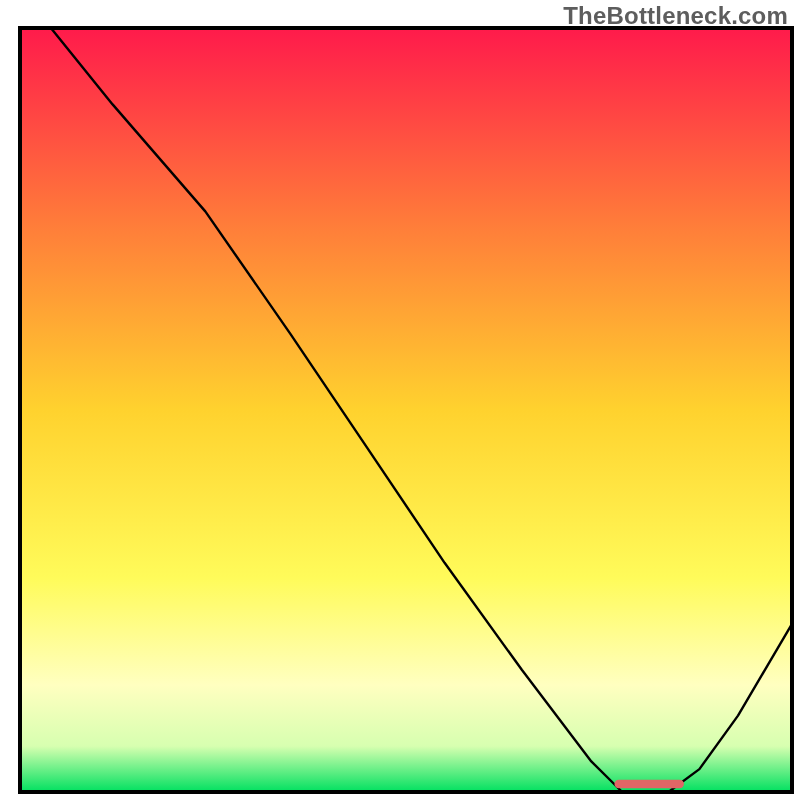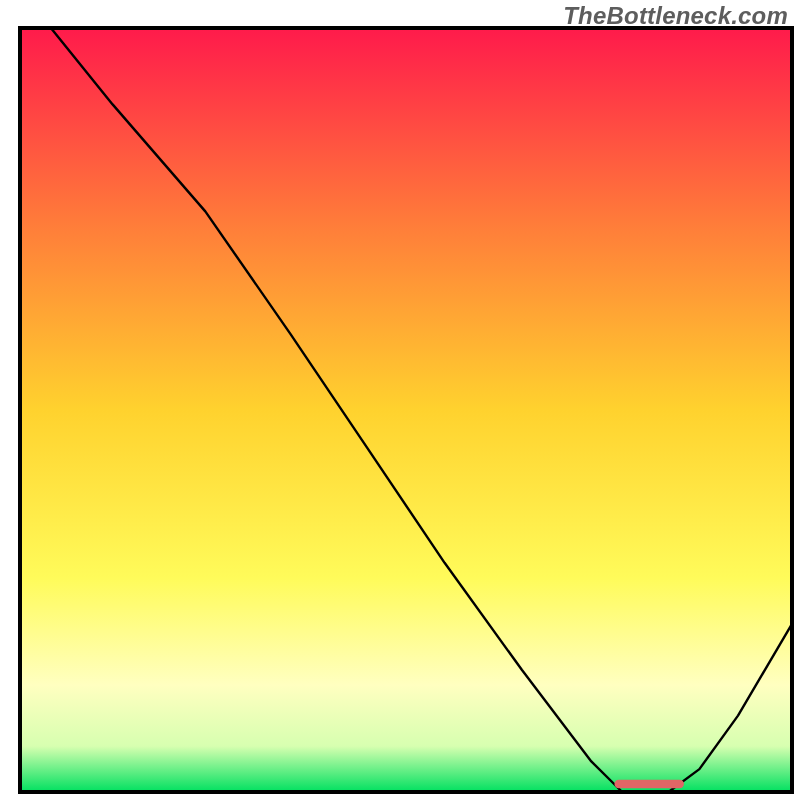--- a/index.html
+++ b/index.html
@@ -7,21 +7,20 @@
     padding: 0;
     width: 800px;
     height: 800px;
     background: #ffffff;
     font-family: Arial, Helvetica, sans-serif;
   }
   .container {
     position: relative;
     width: 800px;
     height: 800px;
-    font-style: italic;
   }
   .watermark {
     position: absolute;
     top: 2px;
     right: 12px;
     font-size: 24px;
     font-weight: bold;
     color: #5d5d5d;
     letter-spacing: 0.2px;
   }

